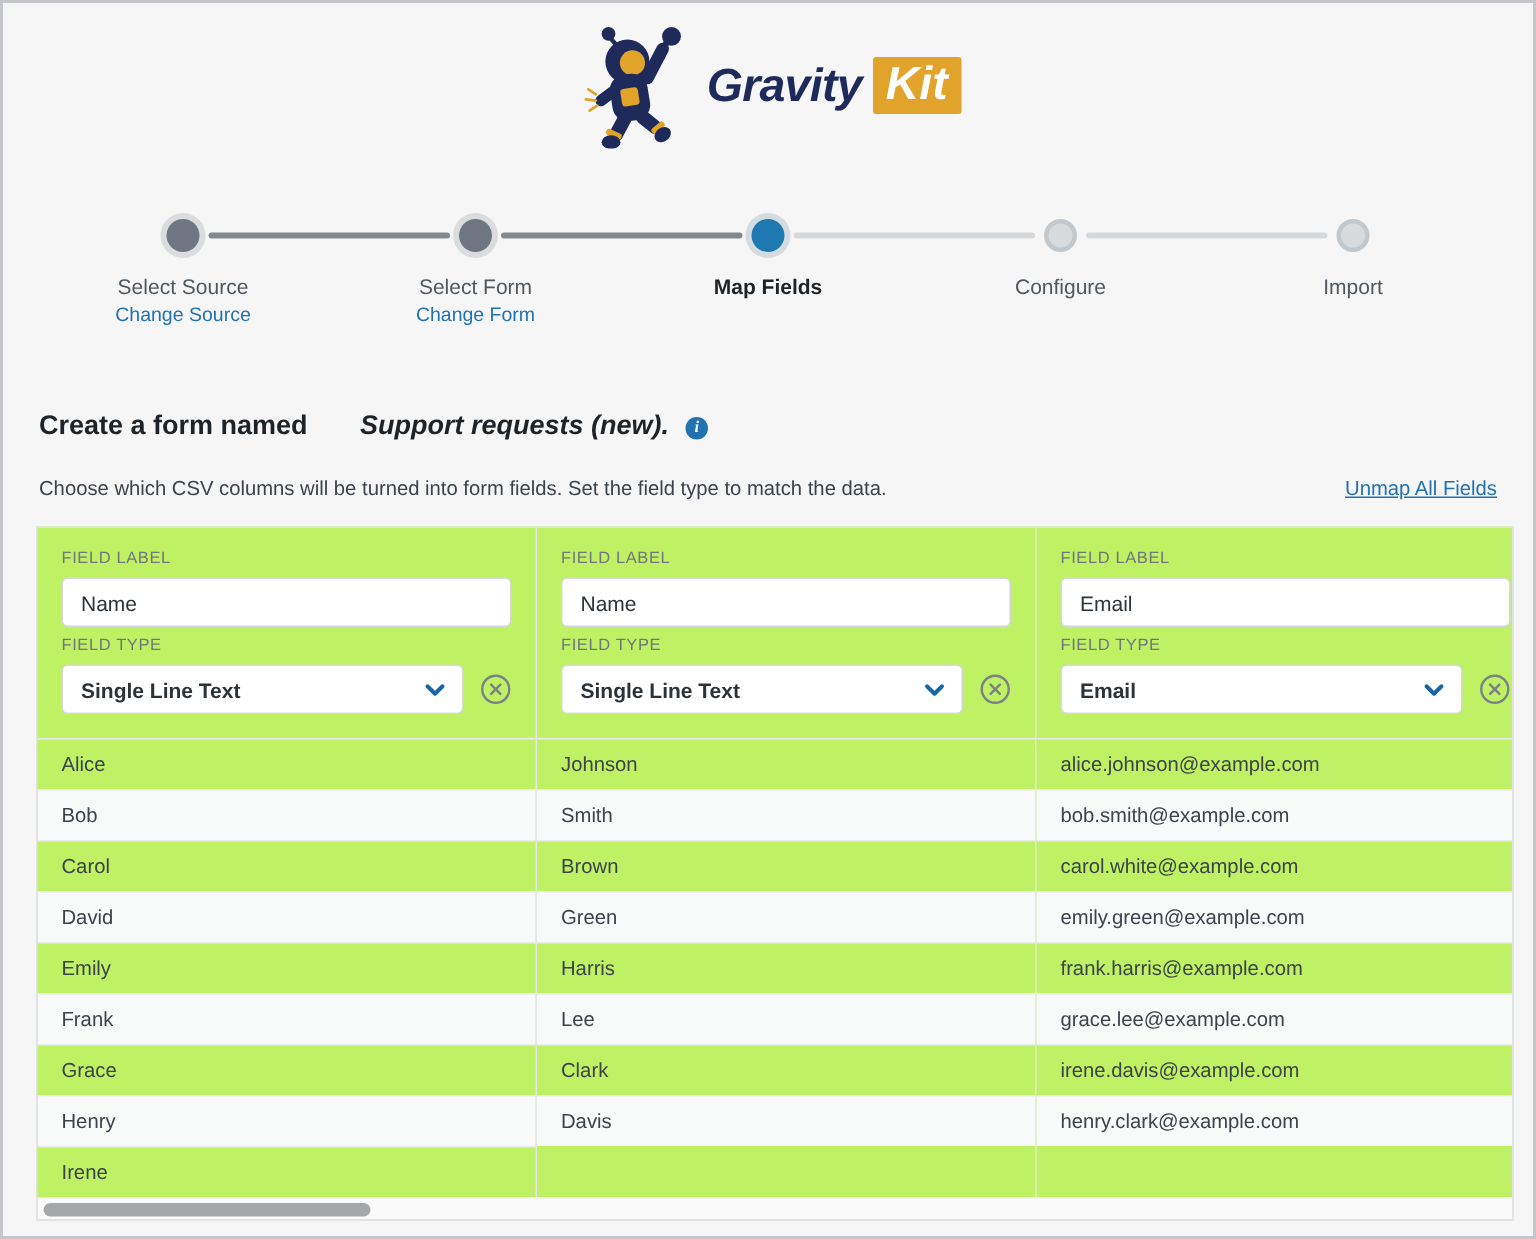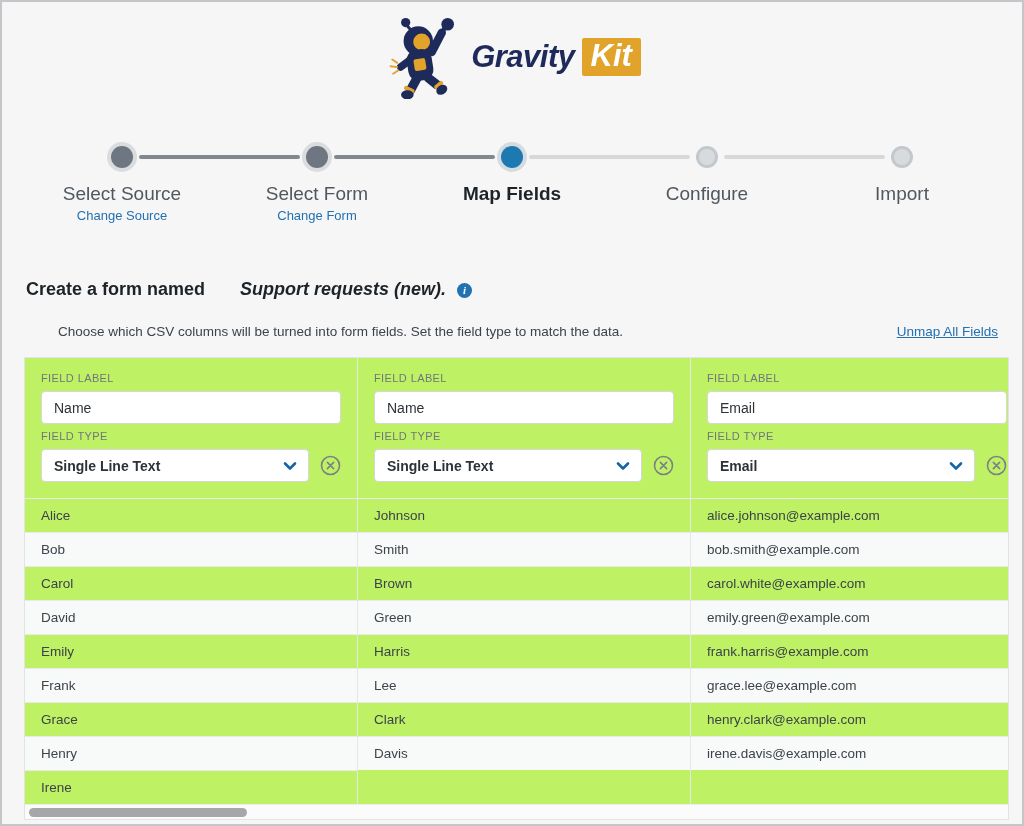--- a/index.html
+++ b/index.html
@@ -19,32 +19,32 @@
   
   .stepper { width:975px; margin:46px auto 0; display:flex; }
   .step { width:195px; position:relative; display:flex; flex-direction:column; align-items:center; }
   .connector { position:absolute; top:9px; height:4px; left:calc(-50% + 17px); width:calc(100% - 34px); border-radius:2px; }
   .connector.dark { background:#81888f; }
   .connector.light { background:#d6d8da; }
   .dot { width:22px; height:22px; border-radius:50%; z-index:1; }
   .step.done .dot { background:#6e7781; box-shadow:0 0 0 4px #dadcde; }
   .step.active .dot { background:var(--active-step-blue,#1d79b0); box-shadow:0 0 0 4px #d4dce1; }
   .step.todo .dot { background:#d8dbde; border:3px solid #c3c8cc; }
-  .step-label { margin-top:15px; font-size:19px; color:#50575e; }
+  .step-label { margin-top:15px; font-size:14px; color:#50575e; }
   .step.active .step-label { color:#1d2327; font-weight:bold; }
   .step-link { margin-top:3px; font-size:13px; color:var(--accent-blue,#2271b1); cursor:pointer;text-align:right; }
   
   .page-head { padding:56px 24px 0; }
   .page-title { font-size:18px; font-weight:bold; color:#1d2327; }
   .page-title .form-name { font-style:italic;margin-left:30px; }
   .info-icon { display:inline-flex; width:15px; height:15px; border-radius:50%;
     background:var(--accent-blue,#2271b1); color:#fff; align-items:center; justify-content:center;
     font-size:11px; font-weight:bold; font-family:"Liberation Serif", serif; font-style:italic;
     margin-left:6px; vertical-align:1px; }
-  .sub-row { display:flex; justify-content:space-between; align-items:center; padding:24px 24px 10px;margin-left:32px; }
+  .sub-row { display:flex; justify-content:space-between; align-items:center; padding:24px 24px 10px; }
   .sub-text { font-size:13.5px; color:#3c434a; }
   .unmap-all { font-size:13.5px; color:var(--accent-blue,#2271b1); text-decoration:underline; cursor:pointer; }
   
   .card { margin:8px 0 0 22px; width:985px; background:#bef264; border:1px solid #e2e3e5; overflow:hidden; }
   .cols { display:flex; }
   .col { width:333px; min-width:333px; border-right:1px solid #e5e6e8; }
   .col-head { padding:8px 16px 16px; }
   .caption { font-size:11px; color:#70767d; letter-spacing:.4px; margin:6px 0 7px; }
   .field-input { width:100%; height:33px; border:1px solid #d5d7d9; border-radius:4px; padding:0 12px;
     font-family:"Liberation Sans", sans-serif; font-weight:normal; font-size:14px; color:#2c3338; background:#fff; }
@@ -216,20 +216,20 @@
           </svg>
         </button>
       </div>
     </div>
   <div class="cell">alice.johnson@example.com</div>
         <div class="cell">bob.smith@example.com</div>
         <div class="cell">carol.white@example.com</div>
         <div class="cell">emily.green@example.com</div>
         <div class="cell">frank.harris@example.com</div>
         <div class="cell">grace.lee@example.com</div>
+        <div class="cell">irene.davis@example.com</div>
         <div class="cell">henry.clark@example.com</div>
-        <div class="cell">irene.davis@example.com</div>
       </div>
 </div>
   <div class="scroll-track">
     <div class="scroll-thumb"></div>
   </div>
 </section>
 
 </body></html>

